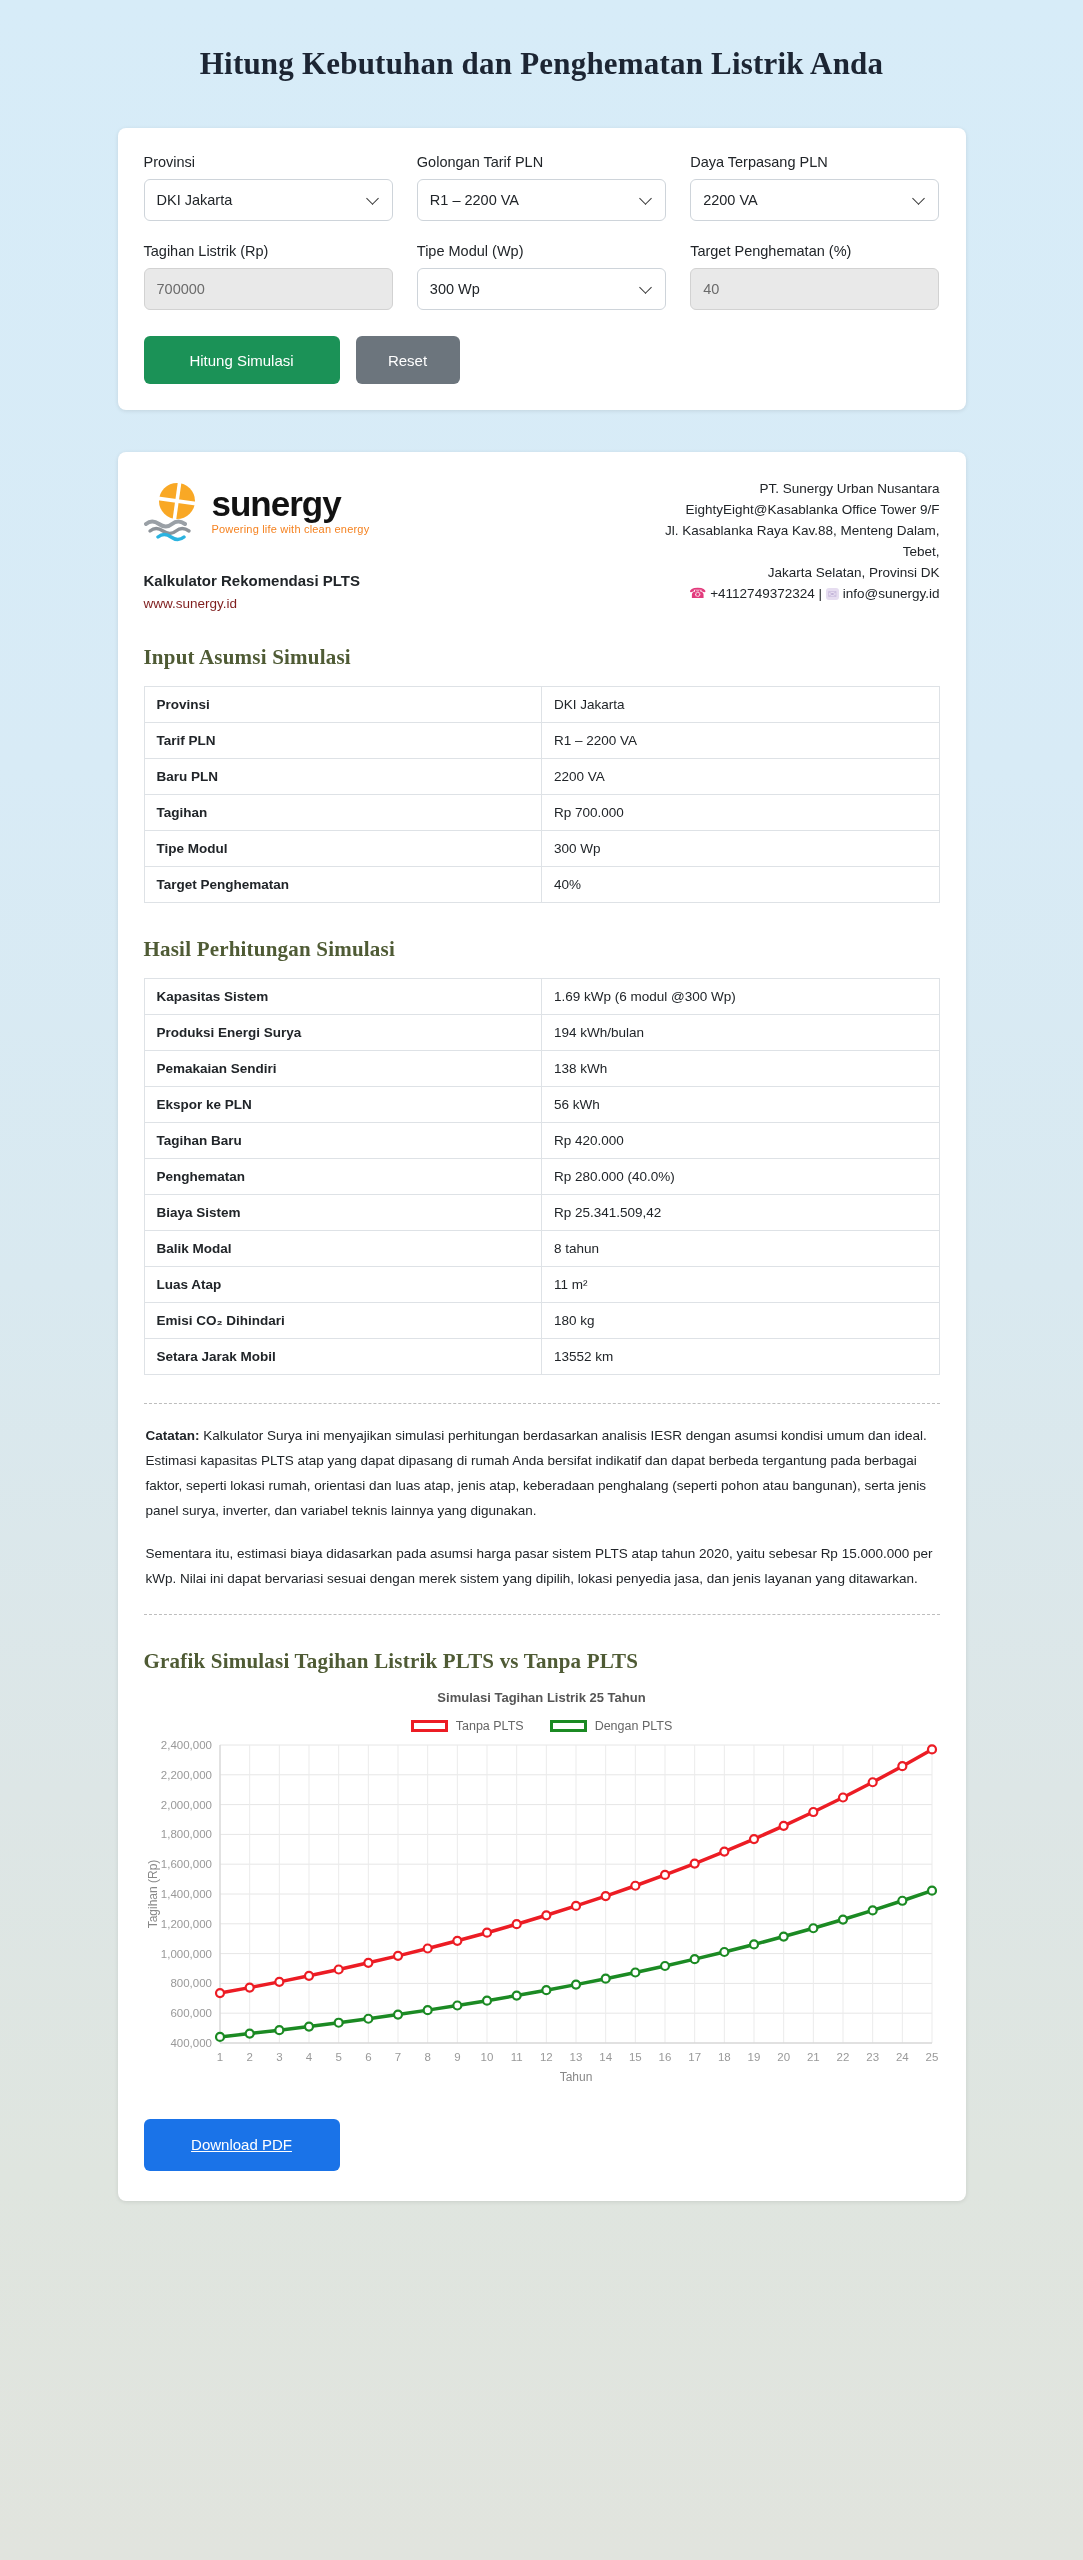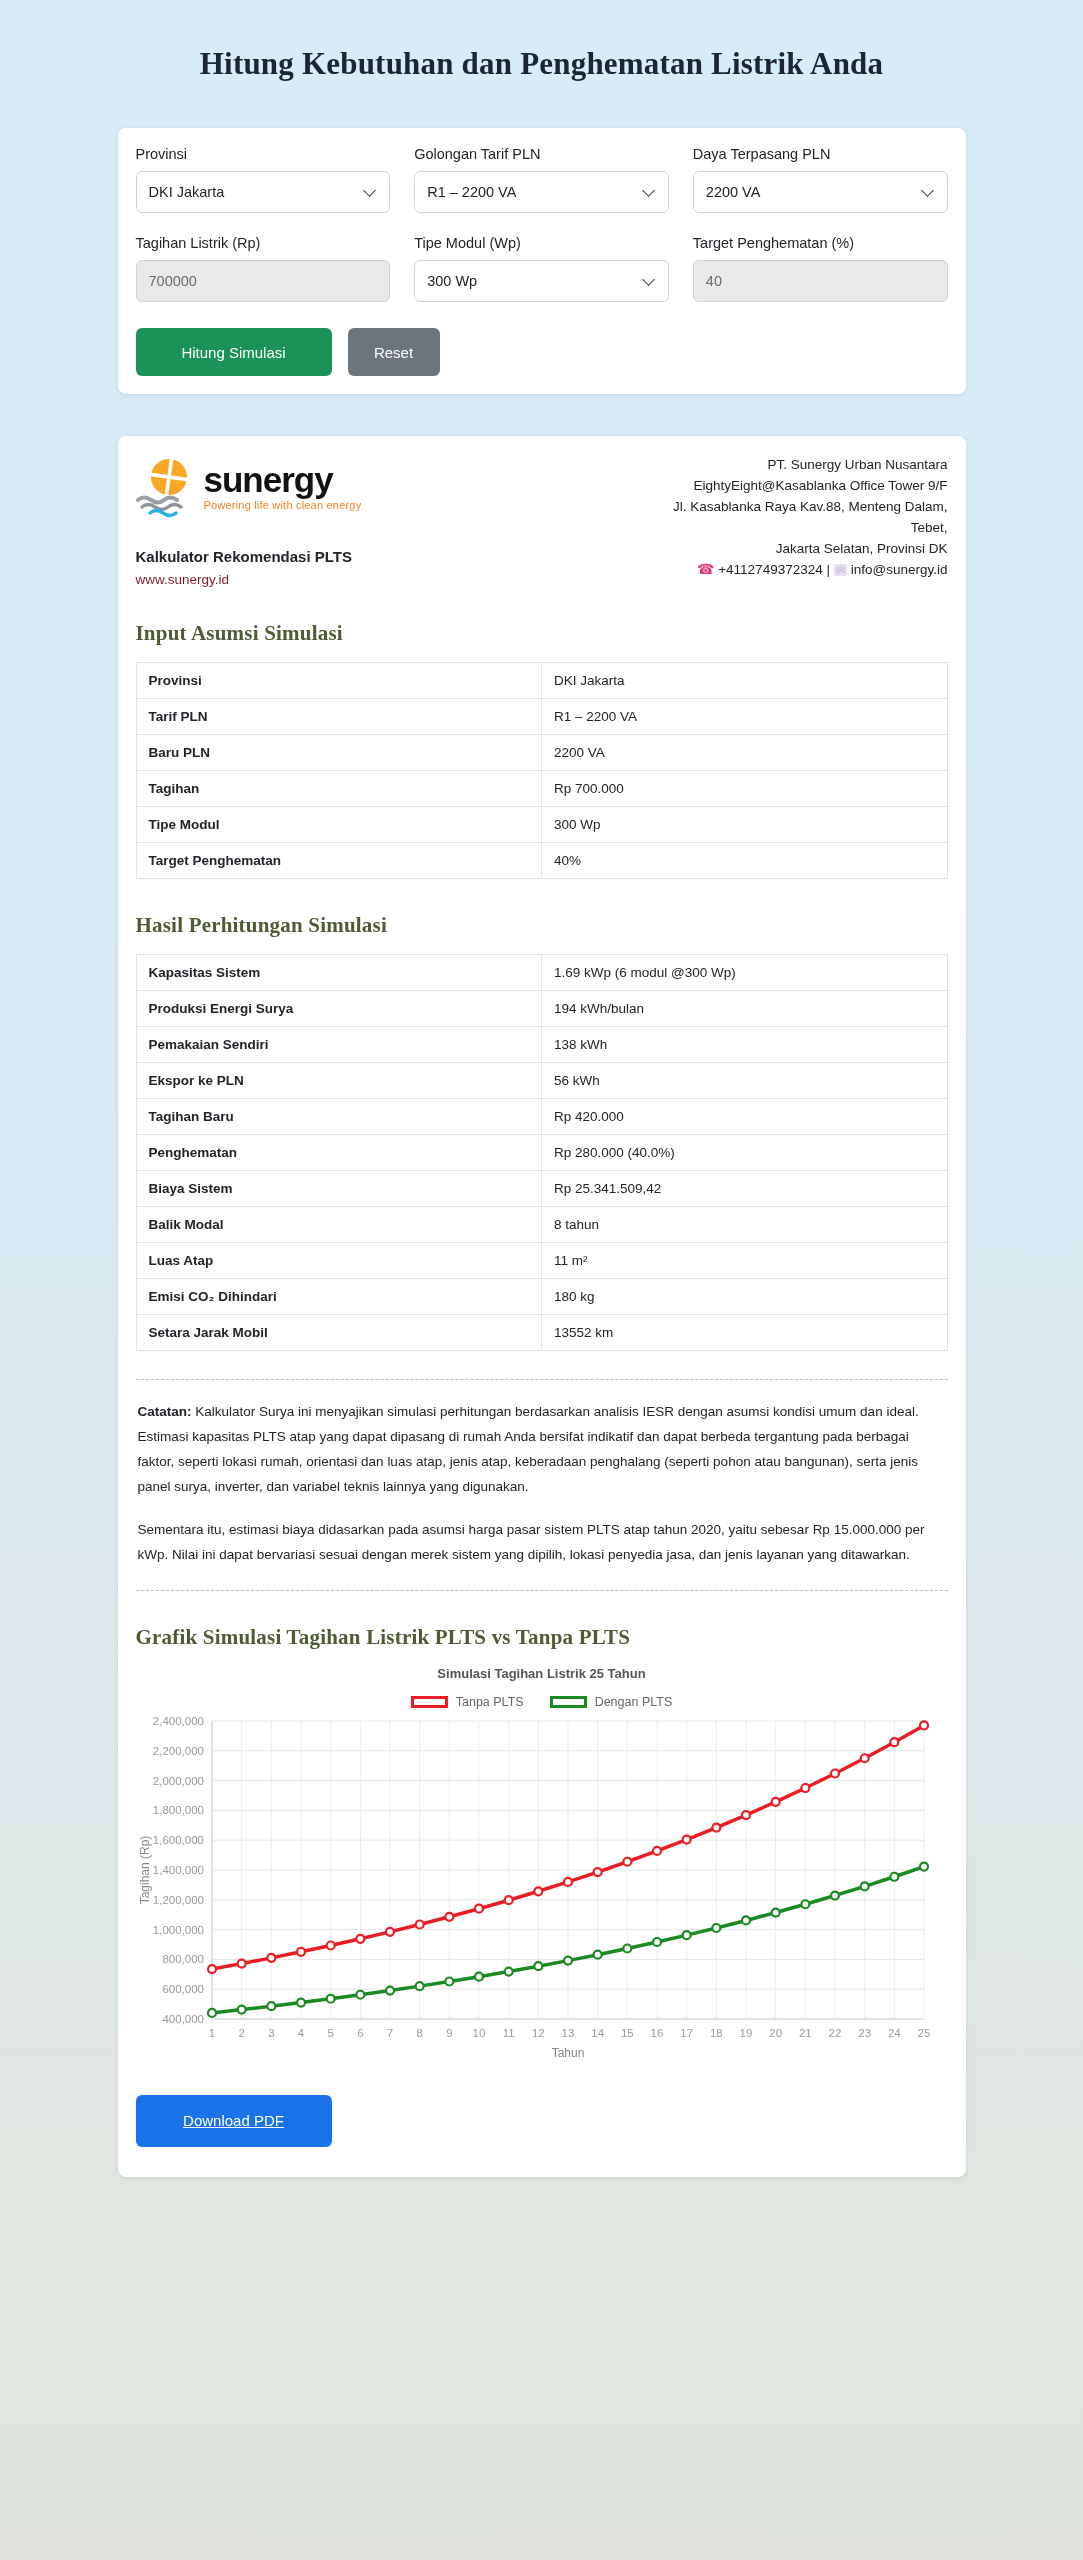--- a/index.html
+++ b/index.html
@@ -17,41 +17,41 @@
   }
   .page{width:848px;margin:0 auto;}
   h1.page-title{
     font-family:"Liberation Serif", serif;
     font-size:31px;font-weight:700;color:var(--title-navy);
     text-align:center;padding-top:46px;letter-spacing:.2px;
   }
   .card{
     background:#fff;border-radius:8px;
     box-shadow:0 1px 4px rgba(0,0,0,.10);
-    padding:18px;
+    padding:26px;
   }
   .form-card{margin-top:46px;}
   .form-grid{display:grid;grid-template-columns:1fr 1fr 1fr;column-gap:24px;row-gap:22px;}
   .flabel{display:block;font-size:14.5px;color:#212529;margin-bottom:9px;}
   .control{
     width:100%;height:42px;border:1px solid #ced4da;border-radius:6px;
     font-family:inherit;font-size:14.5px;color:#212529;padding:0 12px;background:#fff;
   }
   .selectwrap{position:relative;}
   .selectwrap select{appearance:none;-webkit-appearance:none;cursor:pointer;}
   .chev{
     position:absolute;right:16px;top:15px;width:9px;height:9px;
     border-right:1.8px solid #333;border-bottom:1.8px solid #333;
     transform:rotate(45deg);pointer-events:none;
   }
   .input-gray{background:#e9e9e9;border-color:#d2d2d2;color:#6b6b6b;}
   .btn-row{margin-top:26px;display:flex;gap:16px;}
   .btn{border:none;border-radius:6px;font-family:inherit;font-size:15px;color:#fff;cursor:pointer;}
   .btn-submit{background:var(--accent-green);width:196px;height:48px;}
-  .btn-reset{background:var(--accent-gray);width:92px;height:48px;}
+  .btn-reset{background:var(--accent-gray);width:104px;height:48px;}
   .report-card{margin-top:42px;padding-bottom:30px;}
   .report-header{display:flex;justify-content:space-between;}
   .brand-block{width:280px;}
   .brand-row{display:flex;align-items:flex-start;gap:6px;}
   .brand-text .brand-name{font-size:35px;font-weight:700;color:#121212;letter-spacing:-1px;line-height:1;margin-top:8px;}
   .brand-text .brand-tagline{font-size:11px;color:#f58220;margin-top:2px;letter-spacing:.2px;}
   .brand-sub{font-size:15px;font-weight:700;margin-top:26px;}
   .brand-site{font-size:13.5px;margin-top:7px;color:#7f1d1d;}
   .company-block{width:305px;text-align:right;font-size:13.5px;line-height:21px;color:#212529;}
   .phone-icon{color:#e23a7c;font-size:14px;}

